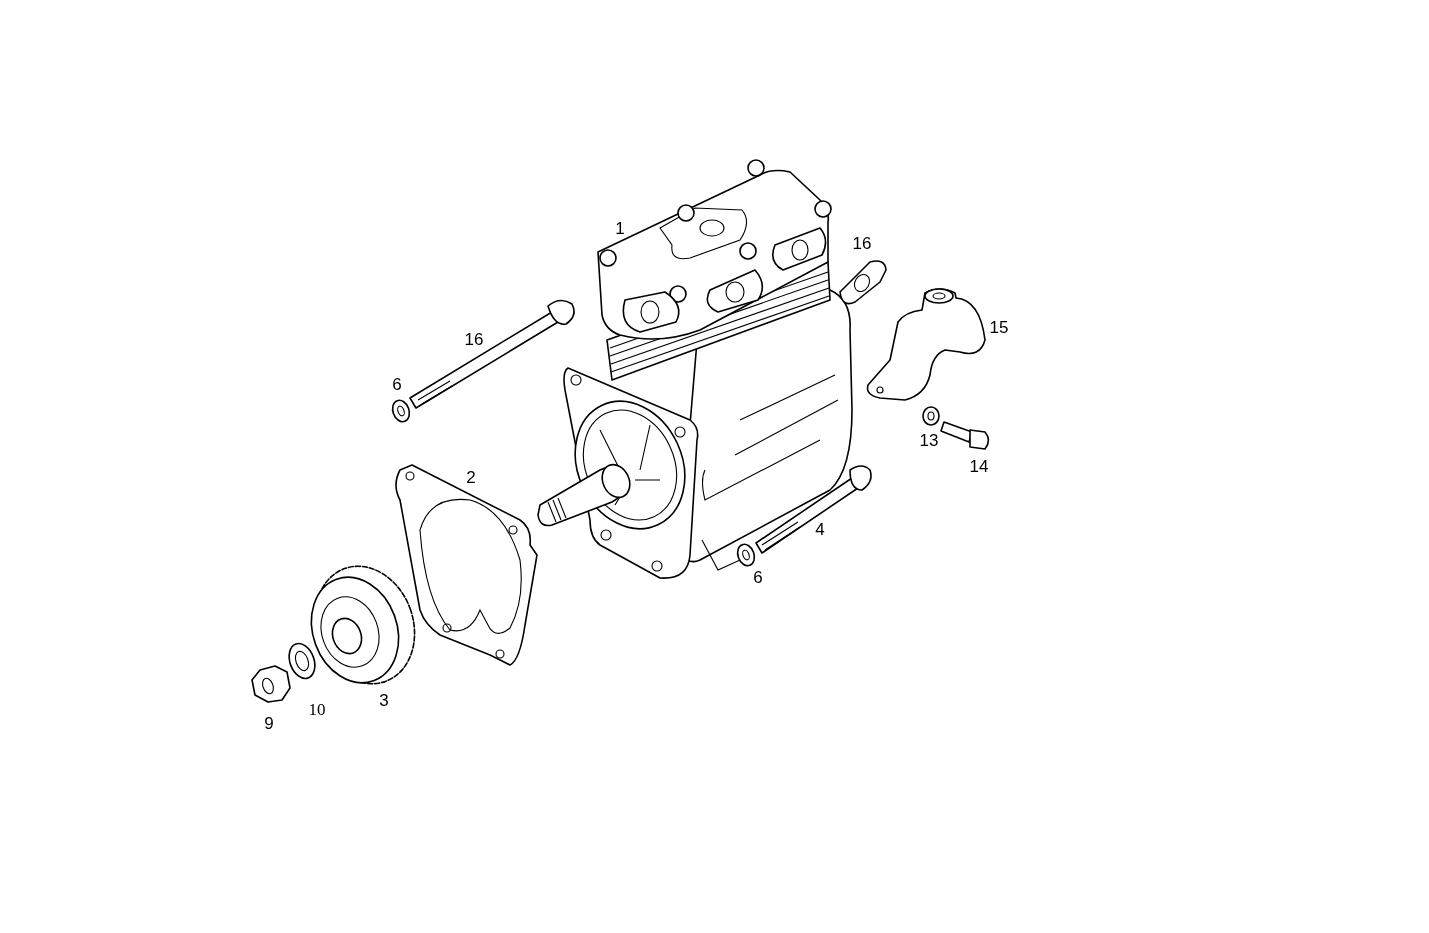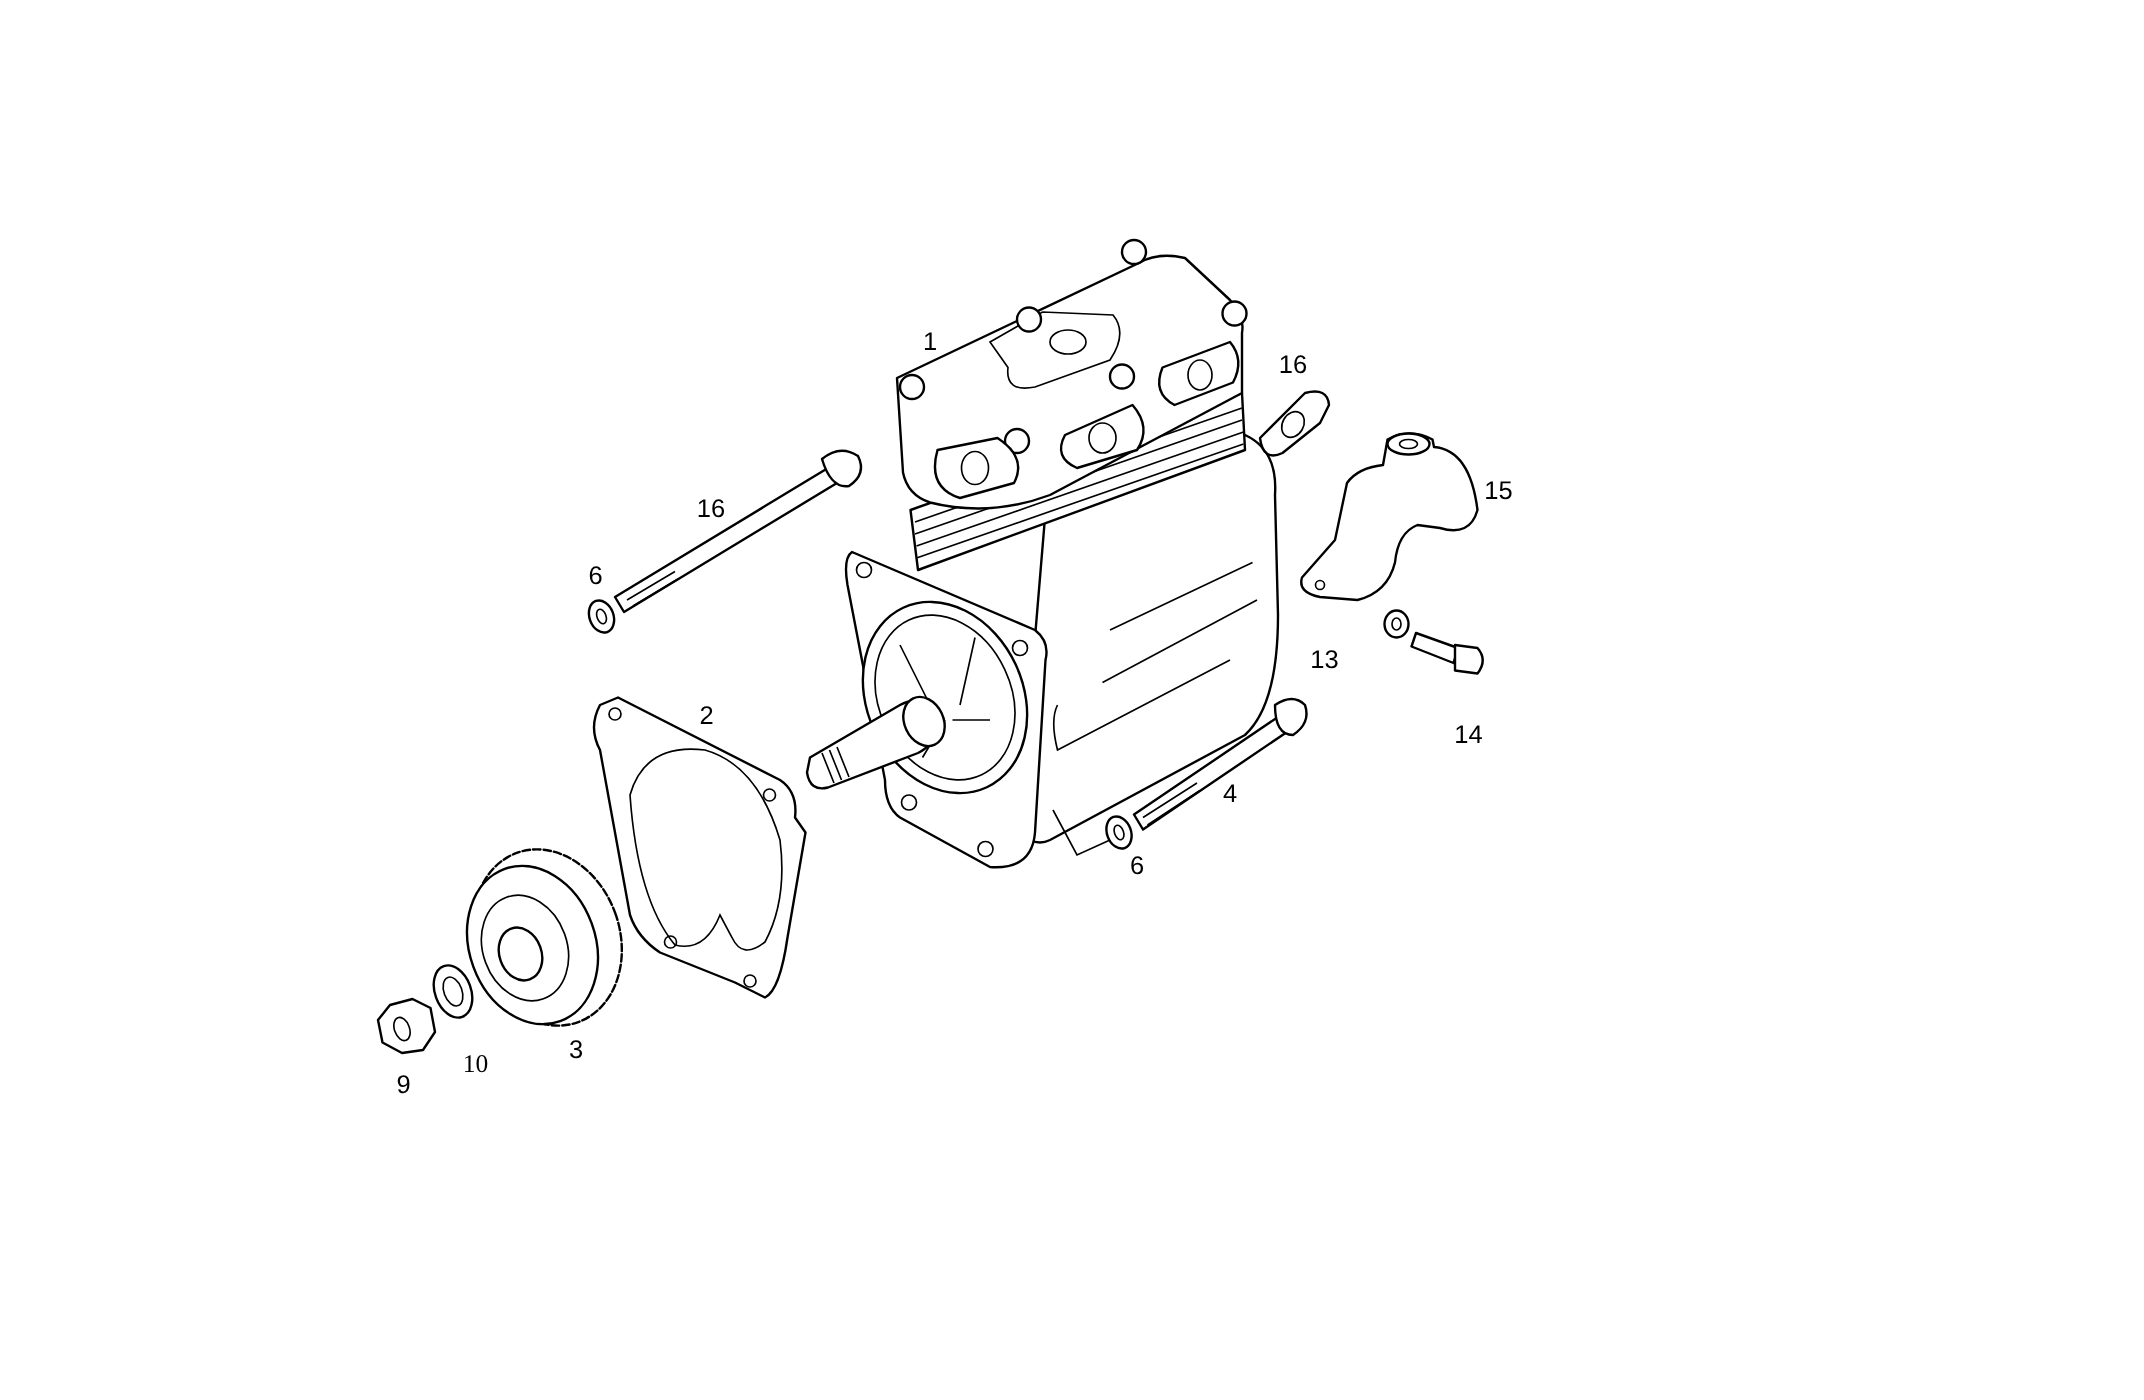--- a/index.html
+++ b/index.html
@@ -137,16 +137,16 @@
   <div class="callout" id="lbl-c1" style="left: 620px; top: 228px;">1</div>
   <div class="callout" id="lbl-c2" style="left: 471px; top: 477px;">2</div>
   <div class="callout" id="lbl-c3" style="left: 384px; top: 700px;">3</div>
   <div class="callout" id="lbl-c4" style="left: 820px; top: 529px;">4</div>
   <div class="callout" id="lbl-c6a" style="left: 397px; top: 384px;">6</div>
   <div class="callout" id="lbl-c6b" style="left: 758px; top: 577px;">6</div>
   <div class="callout" id="lbl-c9" style="left: 269px; top: 723px;">9</div>
   <div class="callout" id="lbl-c10" style="left: 317px; top: 709px; font-family: Liberation Serif, serif;">10</div>
   <div class="callout" id="lbl-c11" style="left: 474px; top: 339px;">16</div>
   <div class="callout" id="lbl-c12" style="left: 999px; top: 327px;">15</div>
-  <div class="callout" id="lbl-c13" style="left: 883px; top: 440px;">13</div>
-  <div class="callout" id="lbl-c14" style="left: 979px; top: 466px; margin-top: 24px;">14</div>
+  <div class="callout" id="lbl-c13" style="left: 929px; top: 440px;">13</div>
+  <div class="callout" id="lbl-c14" style="left: 979px; top: 466px;">14</div>
   <div class="callout" id="lbl-c15" style="left: 862px; top: 243px;">16</div>
 </div>
 
 </body></html>

